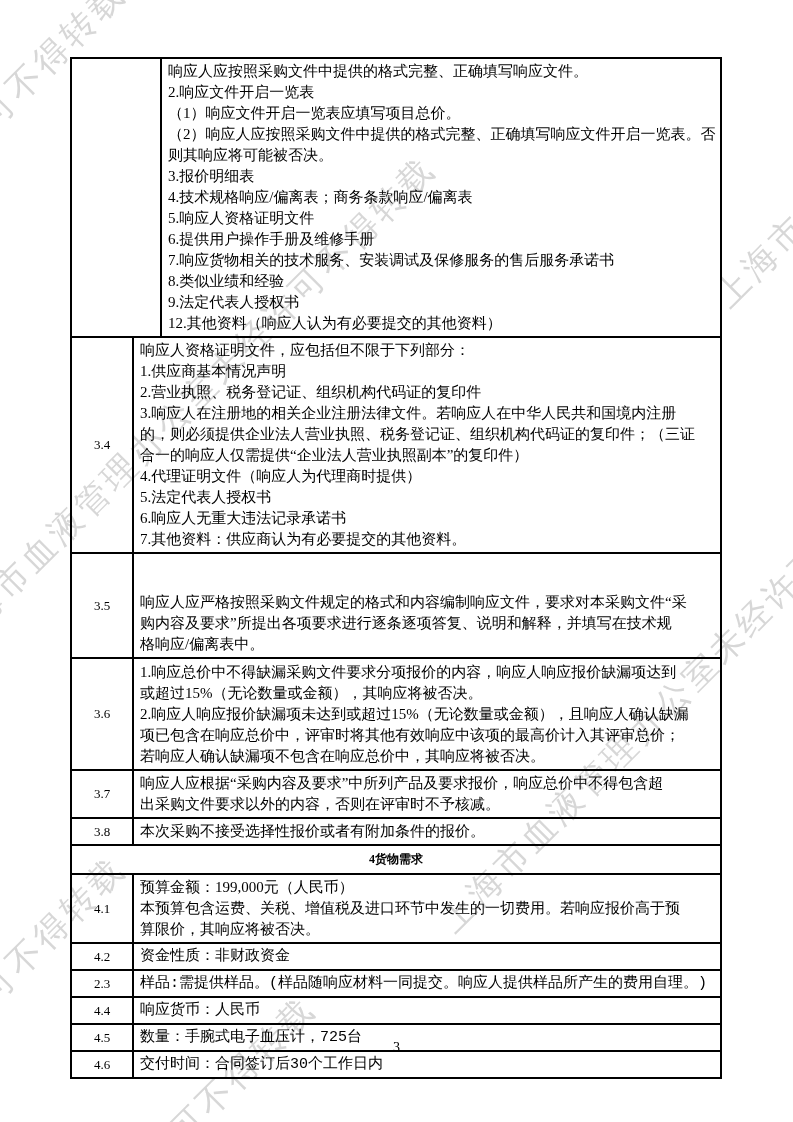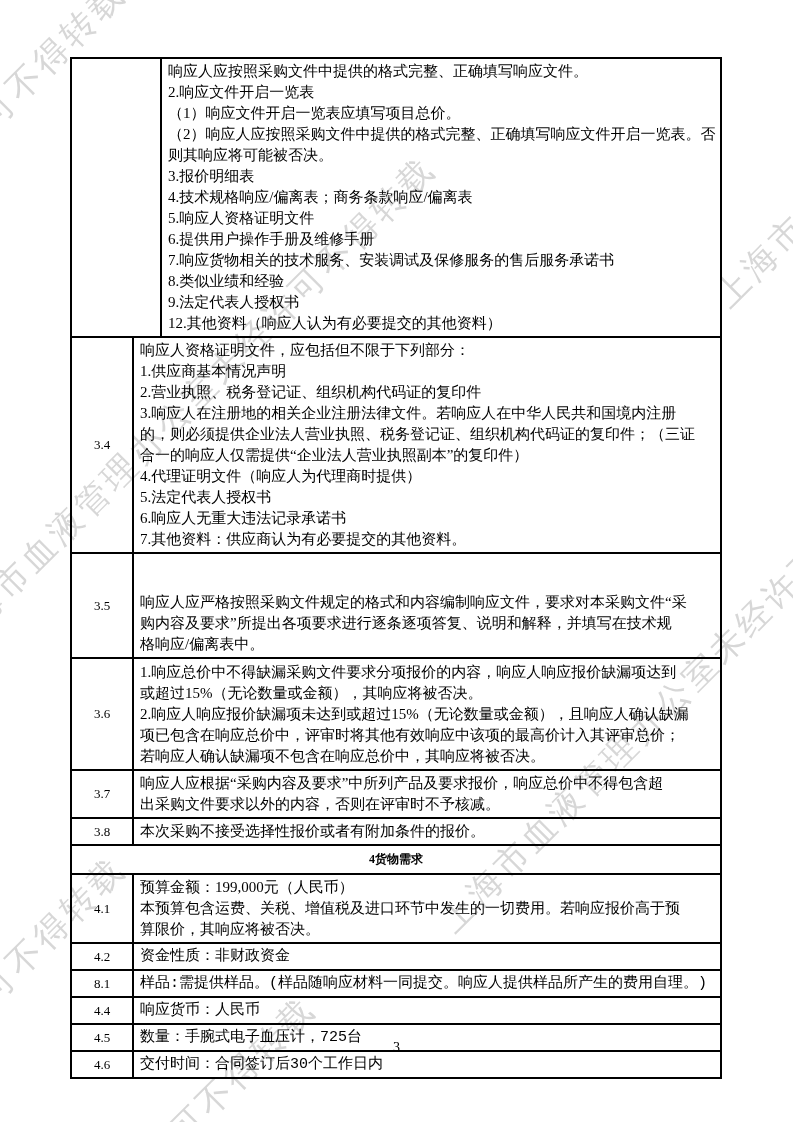--- a/index.html
+++ b/index.html
@@ -172,21 +172,21 @@
 本预算包含运费、关税、增值税及进口环节中发生的一切费用。若响应报价高于预
 算限价，其响应将被否决。</div>
     </div>
 
     <div class="trow h-1line">
       <div class="tnum">4.2</div>
       <div class="tcontent">资金性质：非财政资金</div>
     </div>
 
     <div class="trow h-1line">
-      <div class="tnum">8.1</div>
+      <div class="tnum">2.3</div>
       <div class="tcontent">样品:需提供样品。(样品随响应材料一同提交。响应人提供样品所产生的费用自理。)</div>
     </div>
 
     <div class="trow h-1line">
       <div class="tnum">4.4</div>
       <div class="tcontent">响应货币：人民币</div>
     </div>
 
     <div class="trow h-1line">
       <div class="tnum">4.5</div>

